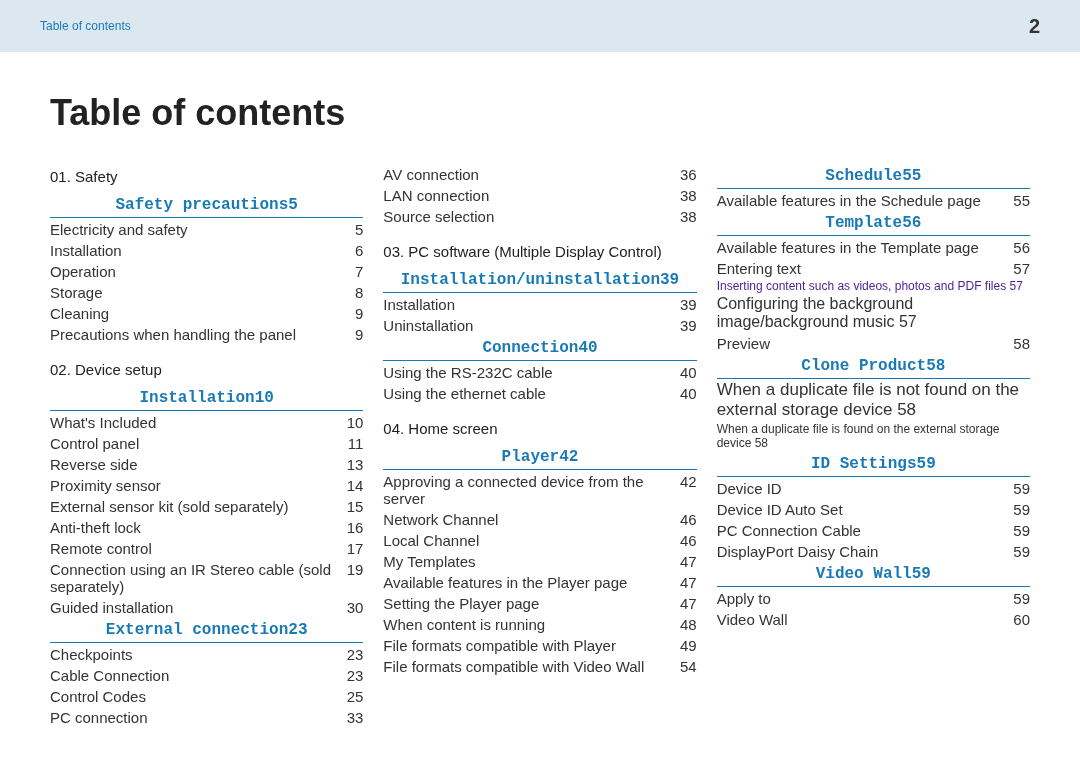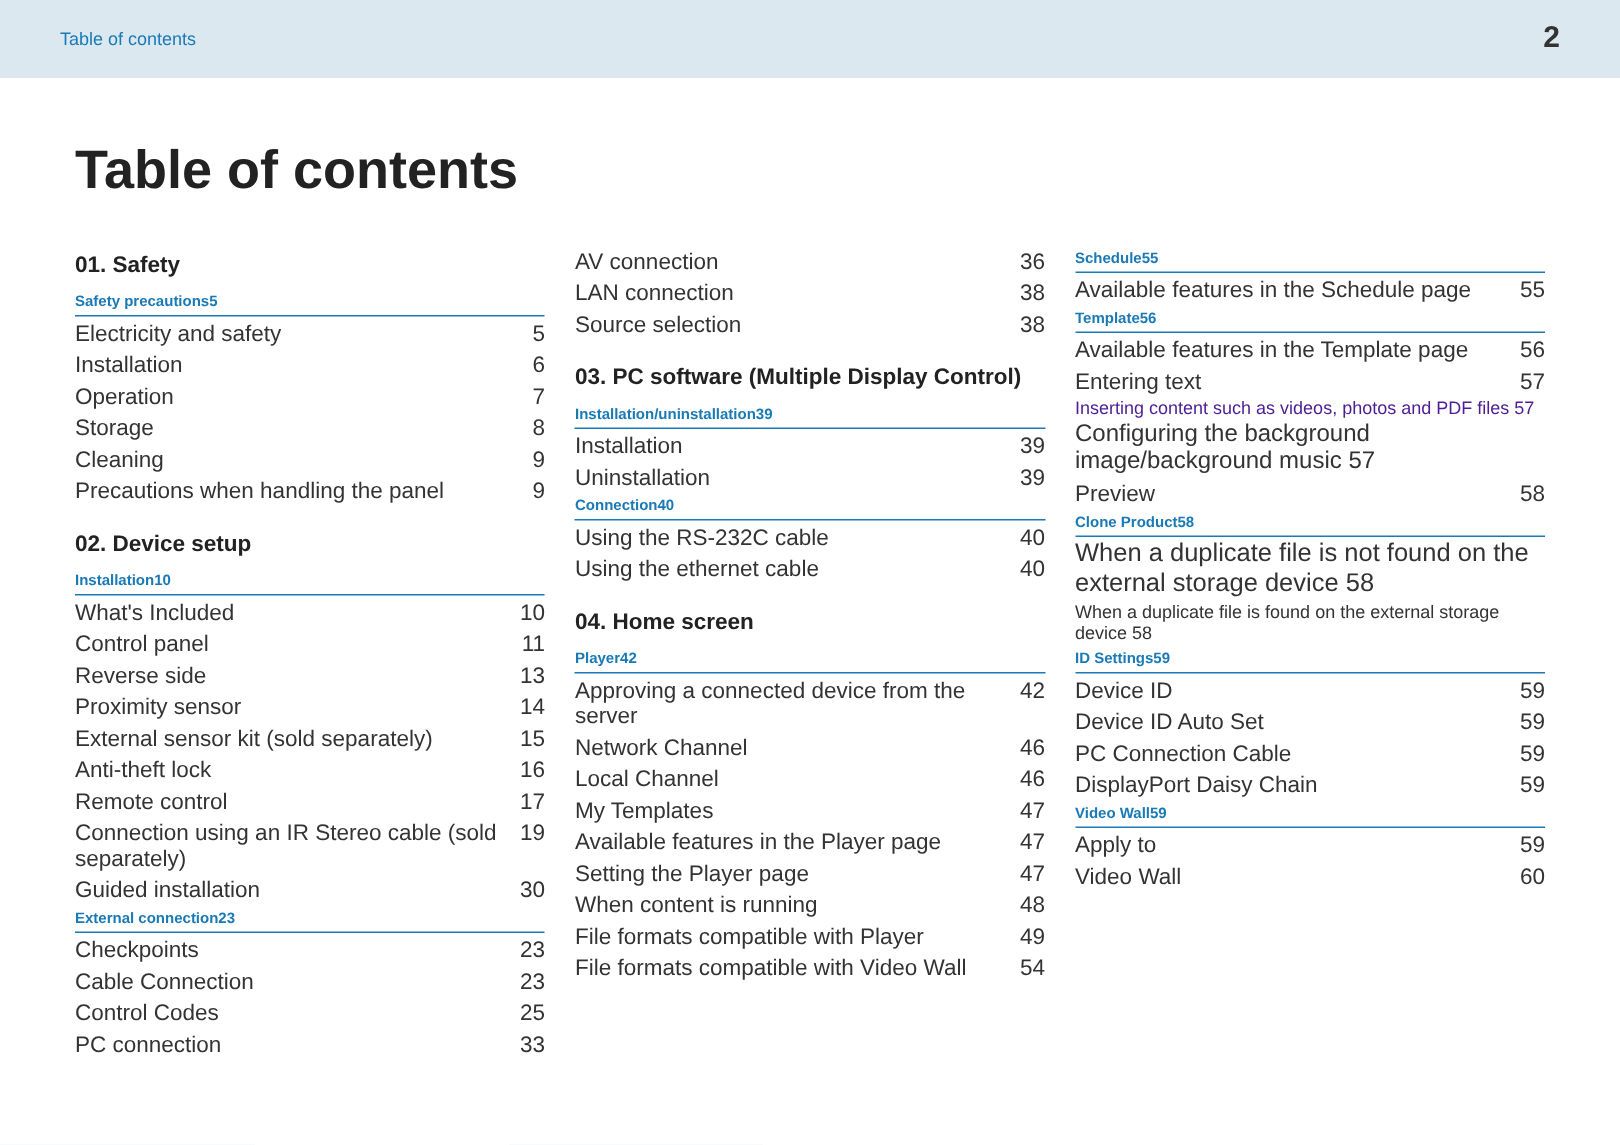--- a/index.html
+++ b/index.html
@@ -51,34 +51,35 @@
     }
     .col {
       flex: 1;
       padding-right: 20px;
     }
     .col:last-child {
       padding-right: 0;
     }
     .section-heading {
       font-size: 15px;
-      font-weight: 700;
+      font-weight: 400;
       color: #222;
       margin-bottom: 8px;
       margin-top: 4px;
     }
     .toc-link {
       color: #1a7ab5;
-      font-size: 10px;
+      font-size: 16px;
       font-weight: 600;
       border-bottom: 1px solid #1a7ab5;
       display: flex;
-      justify-content: flex-start;
+      justify-content: center;
       padding: 3px 0;
       margin-bottom: 1px;
+      font-family: Liberation Mono, monospace;
     }
     .toc-item {
       display: flex;
       justify-content: space-between;
       font-size: 15px;
       color: #333;
       padding: 2px 0;
     }
     .toc-item .item-label {
       flex: 1;

